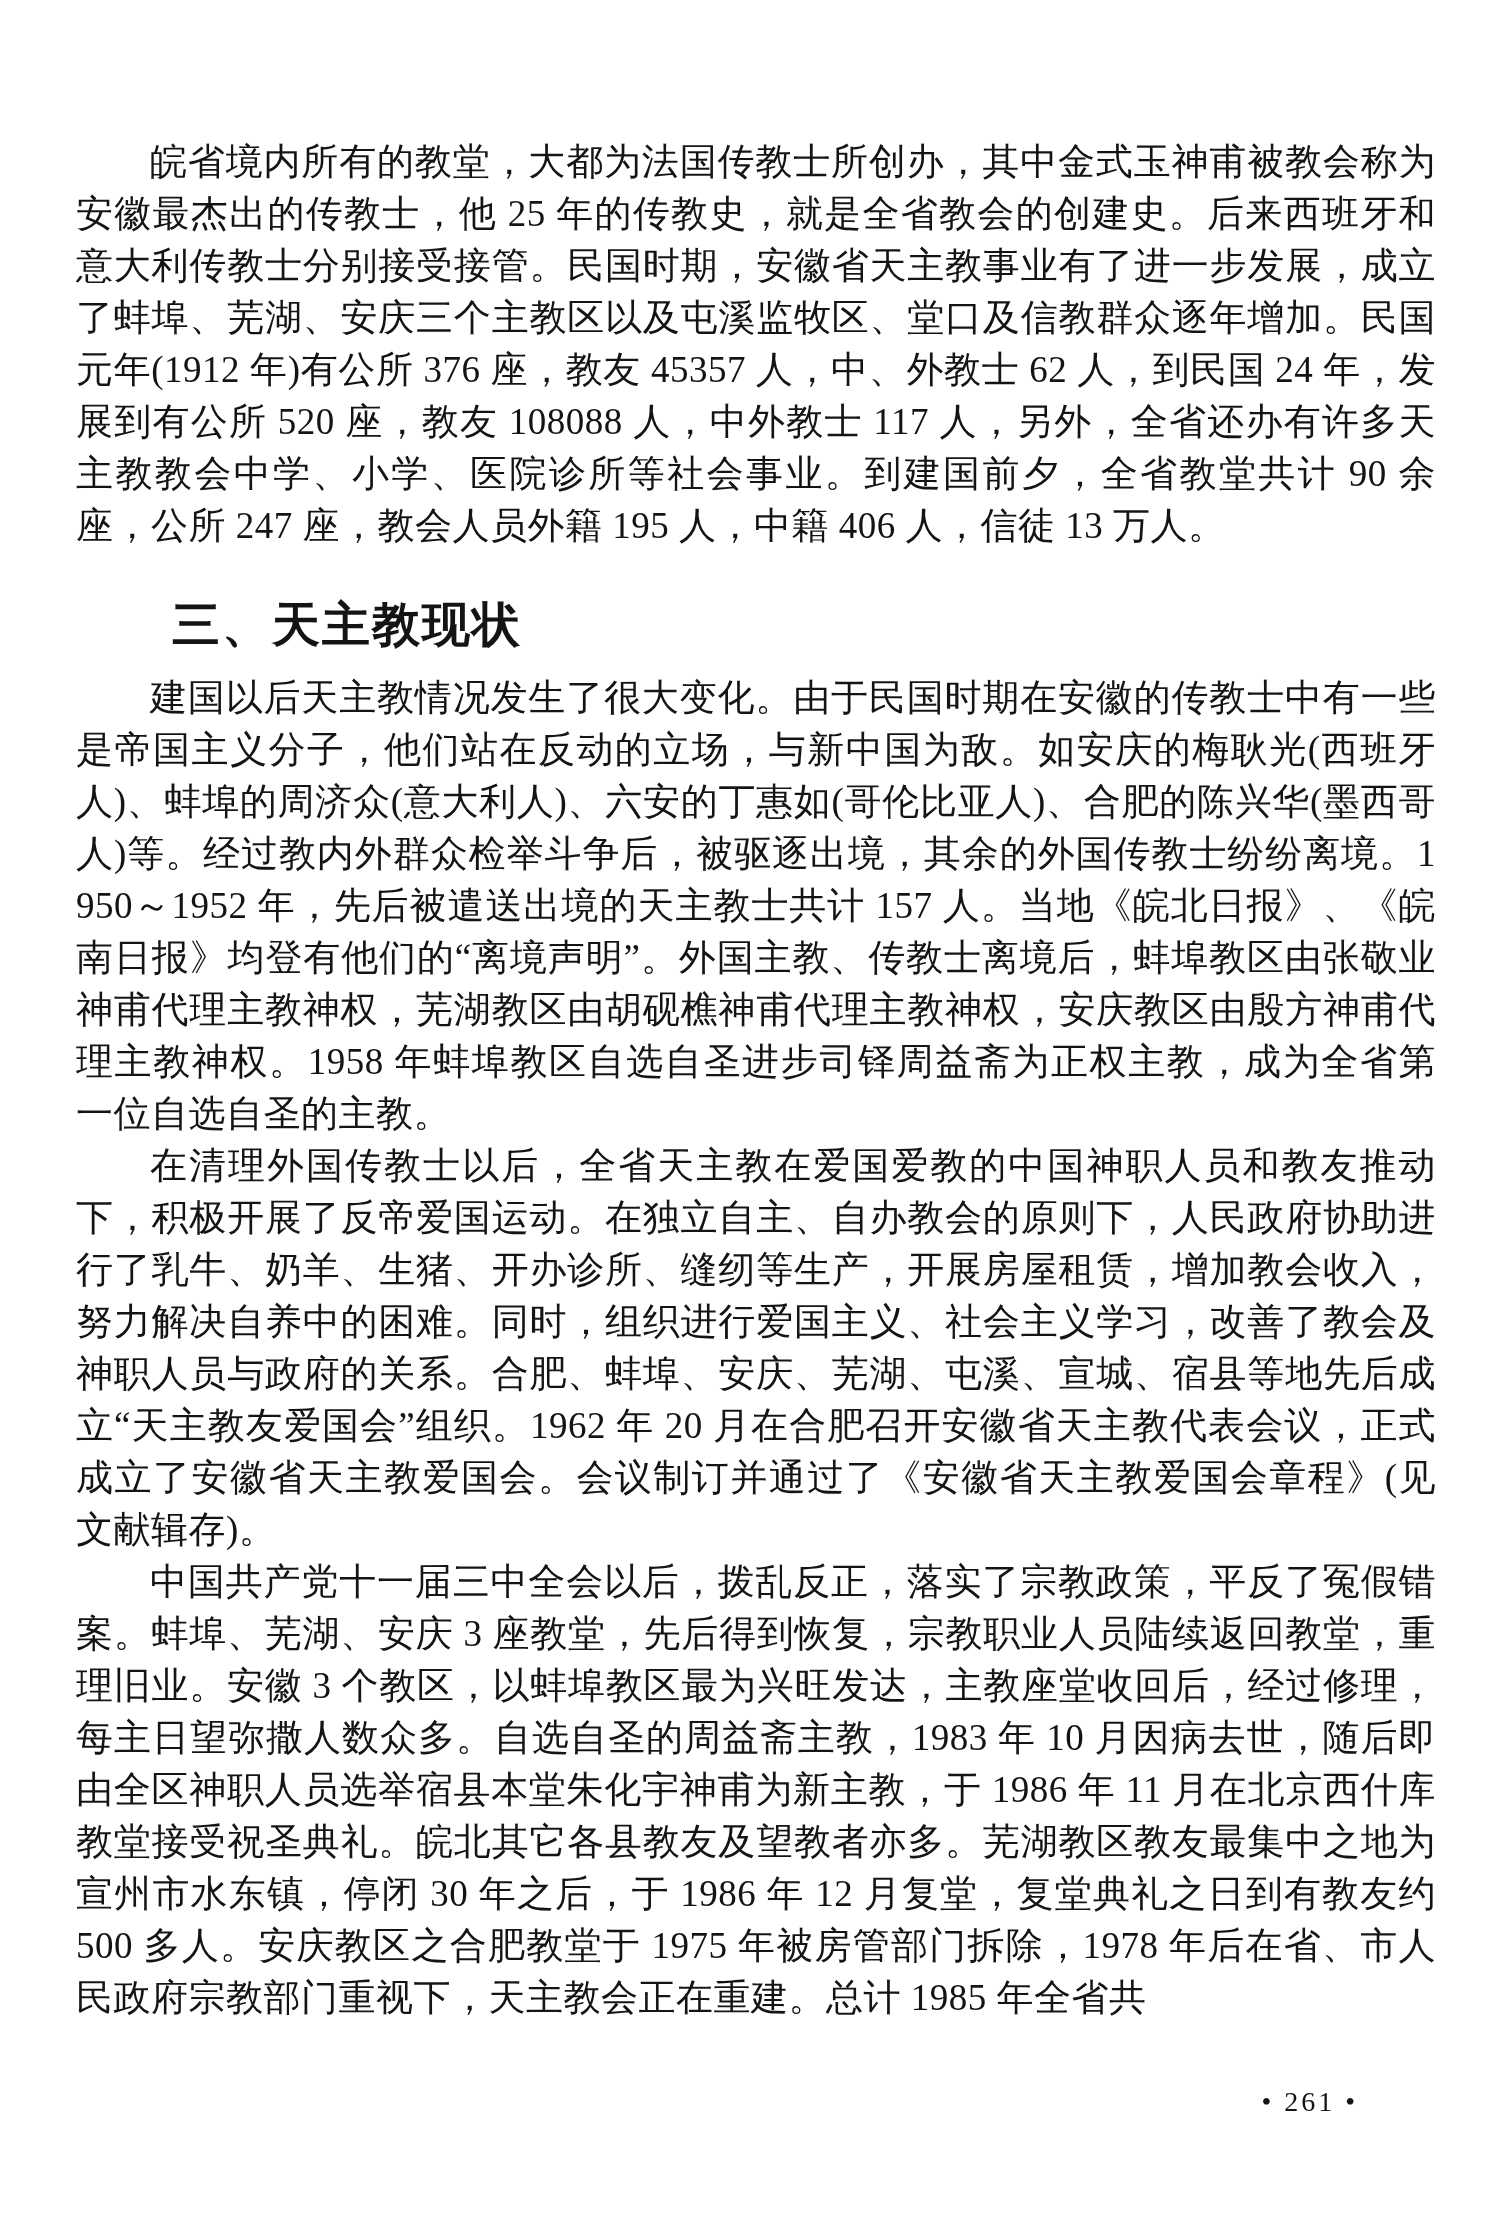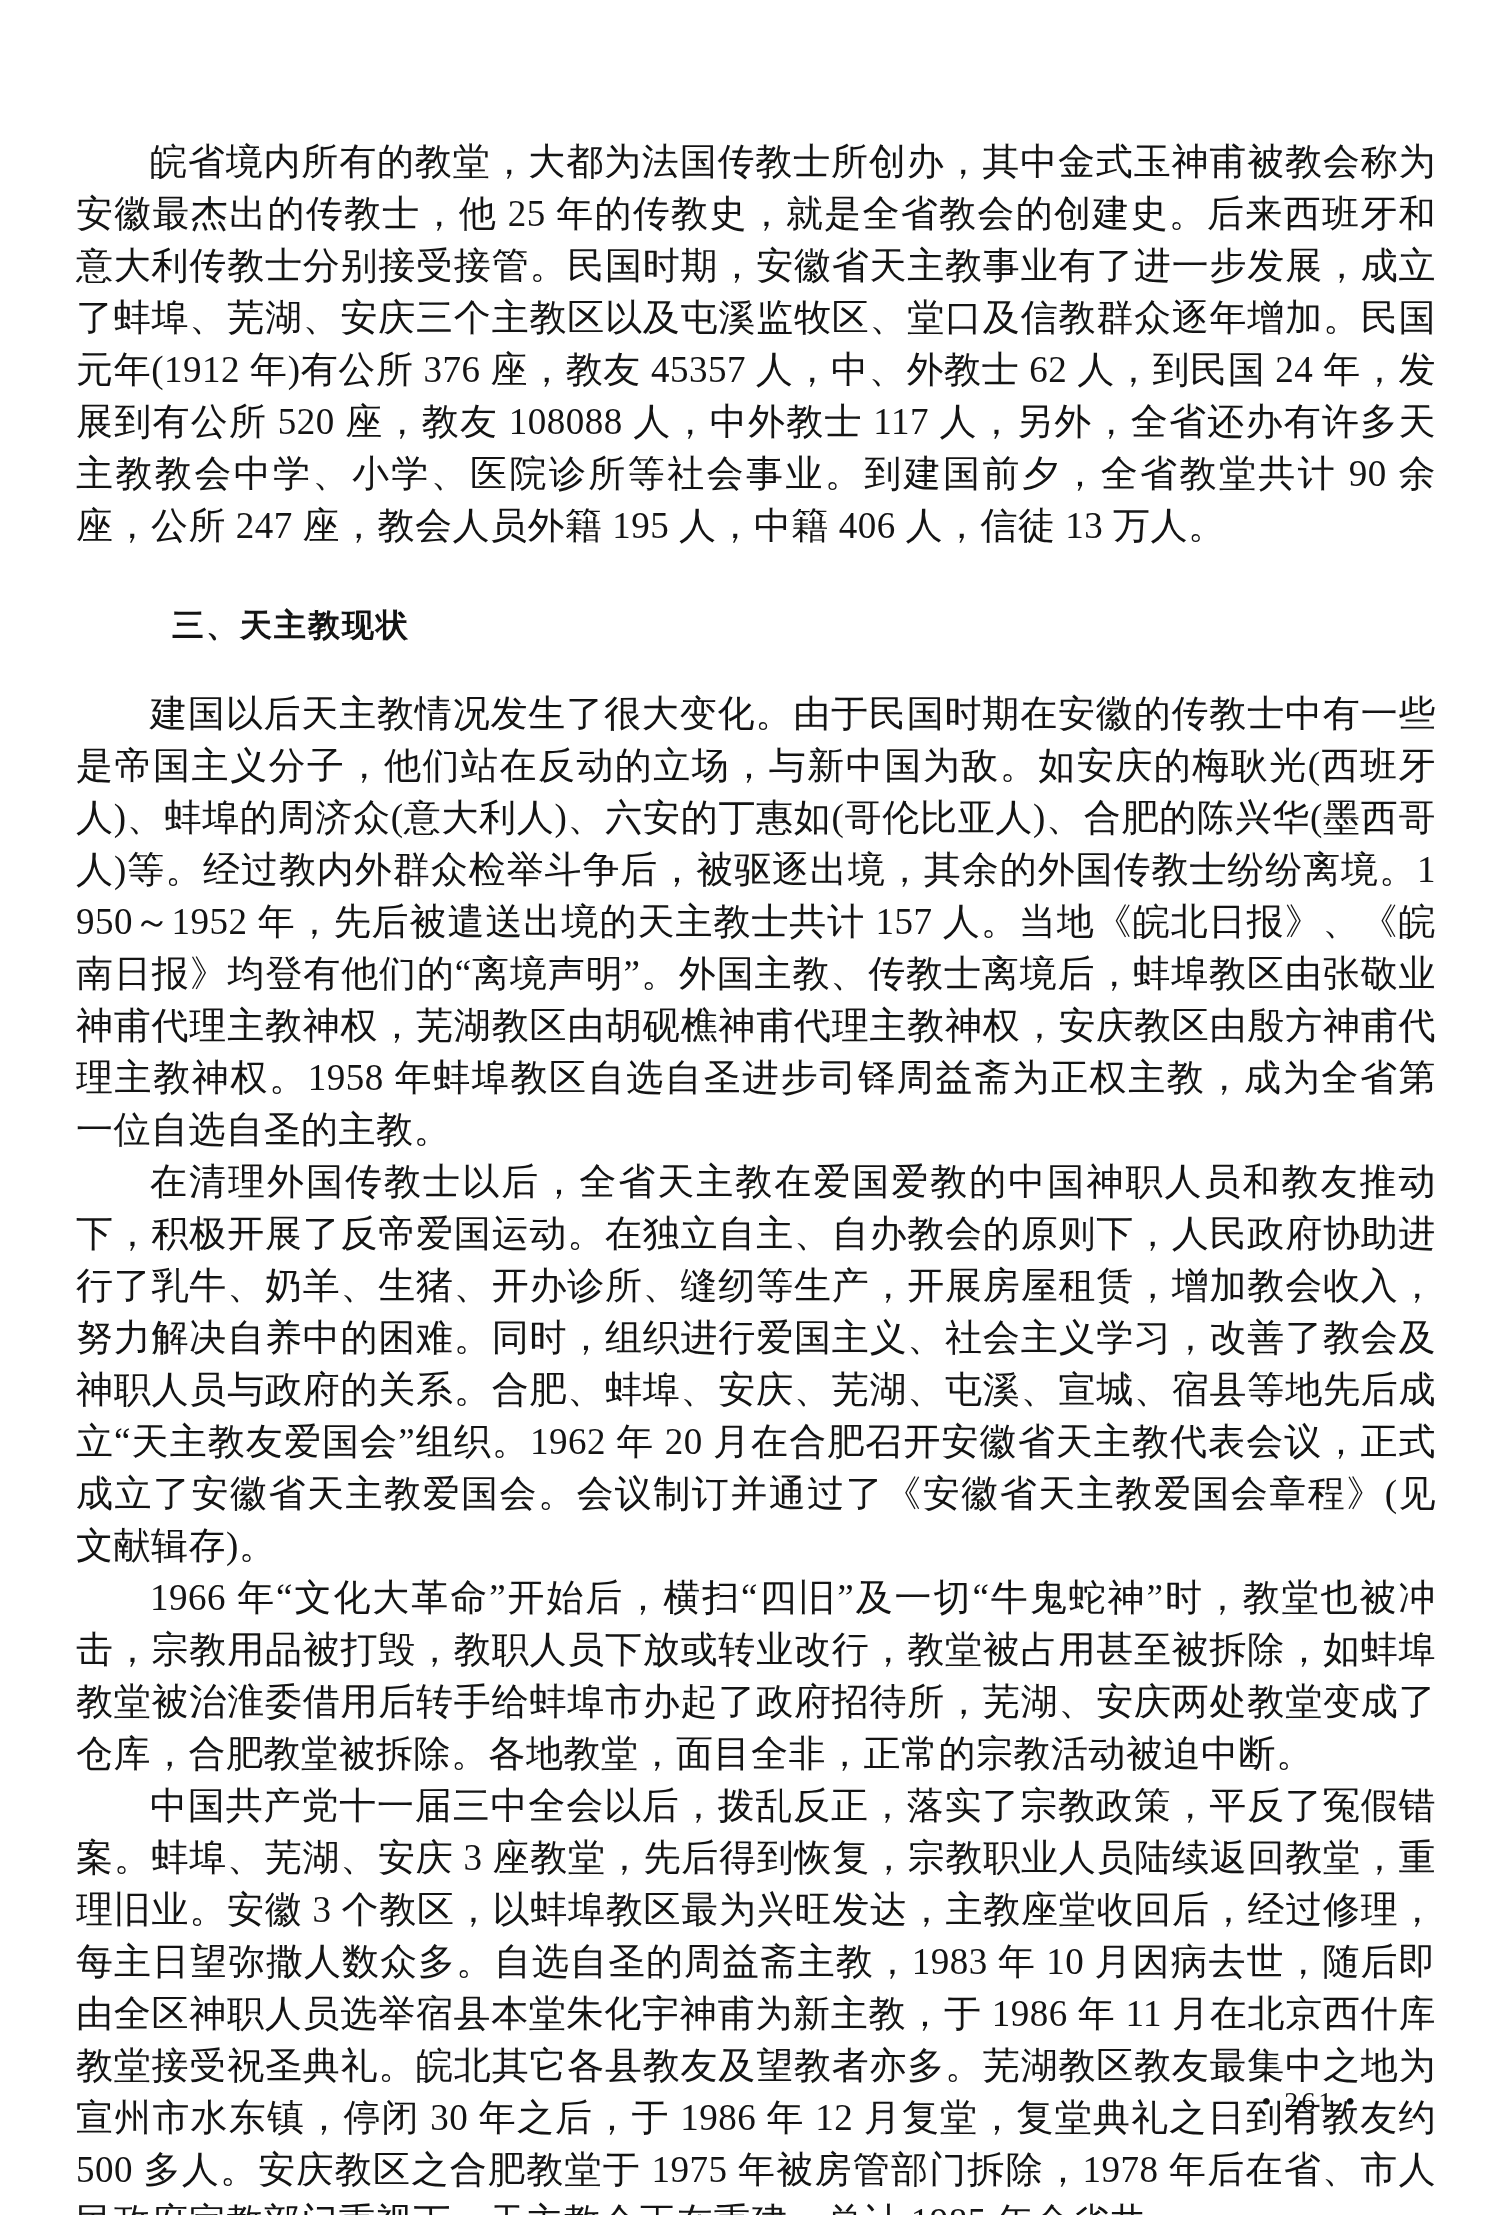--- a/index.html
+++ b/index.html
@@ -31,41 +31,40 @@
     font-size: 37px;
     line-height: 52px;
     margin: 0;
     text-align: justify;
     text-align-last: left;
     text-indent: 2em;
     letter-spacing: 0.5px;
     word-break: break-all;
   }
   .section-heading {
-    font-size: 32px;
+    font-size: 48px;
     font-weight: bold;
     line-height: 54px;
-    margin: 46px 0 36px 96px;
+    margin: 46px 0 20px 96px;
     letter-spacing: 2px;
   }
   .page-number {
     position: absolute;
     top: 2086px;
     right: 142px;
     font-size: 28px;
     letter-spacing: 3px;
     color: #141414;
   }
 </style>
 </head>
 <body>
 
 <div class="page">
   <div class="text-block">
     <p class="body-para">皖省境内所有的教堂，大都为法国传教士所创办，其中金式玉神甫被教会称为安徽最杰出的传教士，他 25 年的传教史，就是全省教会的创建史。后来西班牙和意大利传教士分别接受接管。民国时期，安徽省天主教事业有了进一步发展，成立了蚌埠、芜湖、安庆三个主教区以及屯溪监牧区、堂口及信教群众逐年增加。民国元年(1912 年)有公所 376 座，教友 45357 人，中、外教士 62 人，到民国 24 年，发展到有公所 520 座，教友 108088 人，中外教士 117 人，另外，全省还办有许多天主教教会中学、小学、医院诊所等社会事业。到建国前夕，全省教堂共计 90 余座，公所 247 座，教会人员外籍 195 人，中籍 406 人，信徒 13 万人。</p>
     <h2 class="section-heading">三、天主教现状</h2>
     <p class="body-para">建国以后天主教情况发生了很大变化。由于民国时期在安徽的传教士中有一些是帝国主义分子，他们站在反动的立场，与新中国为敌。如安庆的梅耿光(西班牙人)、蚌埠的周济众(意大利人)、六安的丁惠如(哥伦比亚人)、合肥的陈兴华(墨西哥人)等。经过教内外群众检举斗争后，被驱逐出境，其余的外国传教士纷纷离境。1950～1952 年，先后被遣送出境的天主教士共计 157 人。当地《皖北日报》、《皖南日报》均登有他们的“离境声明”。外国主教、传教士离境后，蚌埠教区由张敬业神甫代理主教神权，芜湖教区由胡砚樵神甫代理主教神权，安庆教区由殷方神甫代理主教神权。1958 年蚌埠教区自选自圣进步司铎周益斋为正权主教，成为全省第一位自选自圣的主教。</p>
     <p class="body-para">在清理外国传教士以后，全省天主教在爱国爱教的中国神职人员和教友推动下，积极开展了反帝爱国运动。在独立自主、自办教会的原则下，人民政府协助进行了乳牛、奶羊、生猪、开办诊所、缝纫等生产，开展房屋租赁，增加教会收入，努力解决自养中的困难。同时，组织进行爱国主义、社会主义学习，改善了教会及神职人员与政府的关系。合肥、蚌埠、安庆、芜湖、屯溪、宣城、宿县等地先后成立“天主教友爱国会”组织。1962 年 20 月在合肥召开安徽省天主教代表会议，正式成立了安徽省天主教爱国会。会议制订并通过了《安徽省天主教爱国会章程》(见文献辑存)。</p>
-    <p class="body-para">1966 年“文化大革命”开始后，横扫“四旧”及一切“牛鬼蛇神”时，教堂也被冲击，宗教用品被打毁，教职人员下放或转业改行，教堂被占用甚至被拆除，如蚌埠教堂被治淮委借用后转手给蚌埠市办起了政府招待所，芜湖、安庆两处教堂变成了仓库，合肥教堂被拆除。各地教堂，面目全非，正常的宗教活动被迫中断。</p>
     <p class="body-para">中国共产党十一届三中全会以后，拨乱反正，落实了宗教政策，平反了冤假错案。蚌埠、芜湖、安庆 3 座教堂，先后得到恢复，宗教职业人员陆续返回教堂，重理旧业。安徽 3 个教区，以蚌埠教区最为兴旺发达，主教座堂收回后，经过修理，每主日望弥撒人数众多。自选自圣的周益斋主教，1983 年 10 月因病去世，随后即由全区神职人员选举宿县本堂朱化宇神甫为新主教，于 1986 年 11 月在北京西什库教堂接受祝圣典礼。皖北其它各县教友及望教者亦多。芜湖教区教友最集中之地为宣州市水东镇，停闭 30 年之后，于 1986 年 12 月复堂，复堂典礼之日到有教友约 500 多人。安庆教区之合肥教堂于 1975 年被房管部门拆除，1978 年后在省、市人民政府宗教部门重视下，天主教会正在重建。总计 1985 年全省共</p>
   </div>
   <div class="page-number">• 261 •</div>
 </div>
 
 </body></html>

